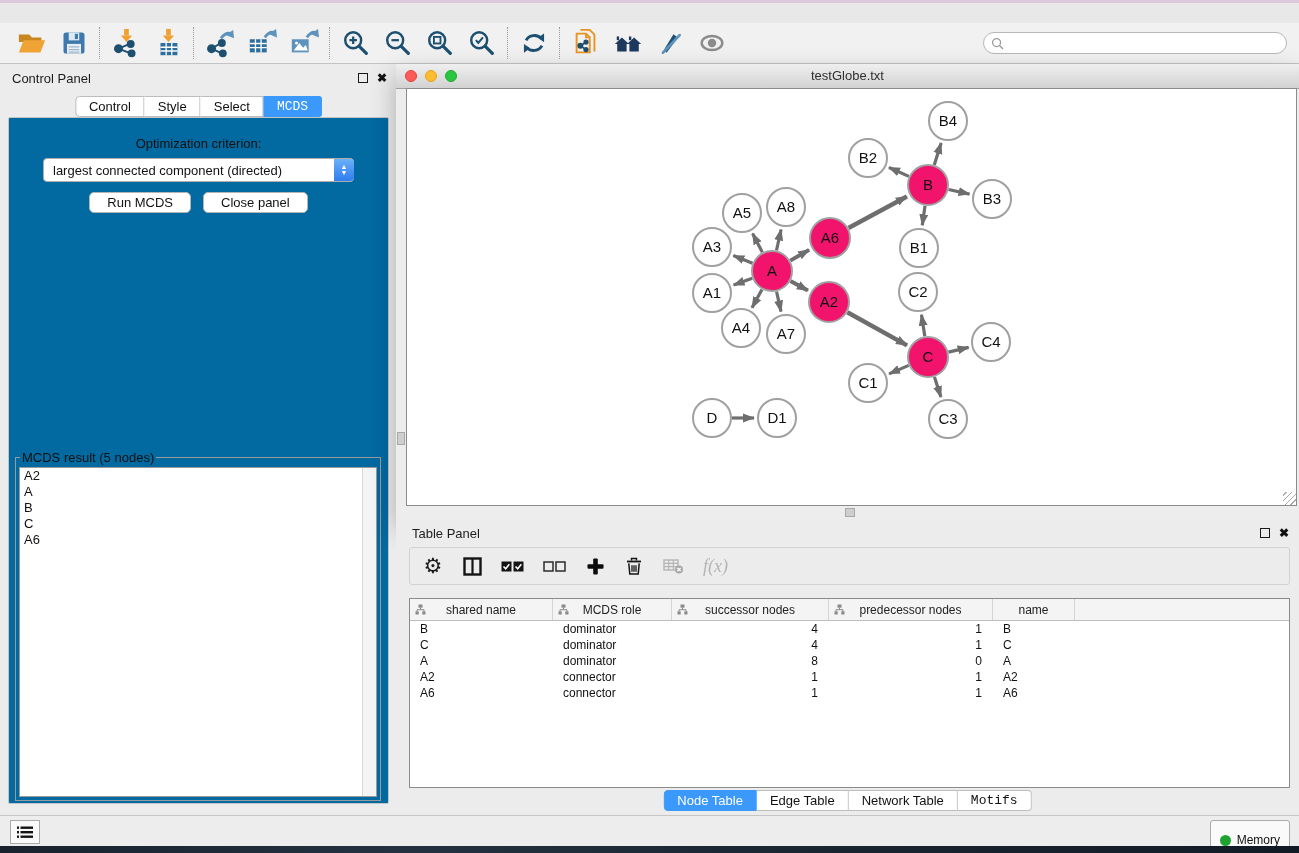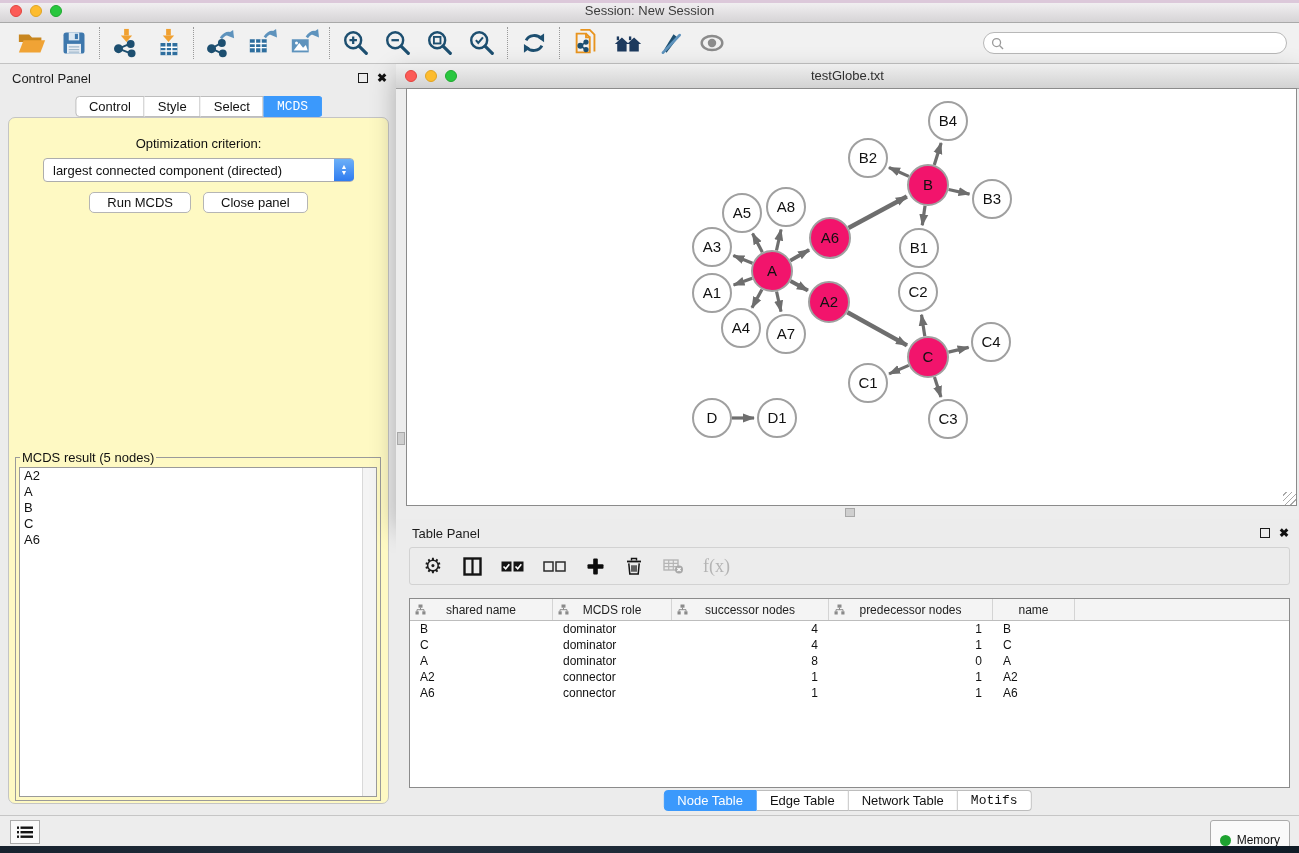--- a/index.html
+++ b/index.html
@@ -31,22 +31,22 @@
   .panel-ctrls{position:absolute;right:10px;top:8px;display:flex;gap:9px;align-items:center;}
   .float-icon{width:8px;height:8px;border:1.5px solid #1a1a1a;display:inline-block;}
   .close-icon{font-size:12px;font-weight:bold;color:#111;line-height:12px;}
   .seg-tabs{display:flex;}
   .seg-tab{height:19px;line-height:19px;padding:0 13px;background:#fff;border:1px solid #bdbdbd;
            border-left:none;font-size:13px;color:#111;cursor:default;white-space:nowrap;}
   .seg-tab:first-child{border-left:1px solid #bdbdbd;border-radius:4px 0 0 4px;}
   .seg-tab:last-child{border-radius:0 4px 4px 0;font-family:Liberation Mono, monospace;}
   .seg-tab.active{background:#3b99fc;border-color:#3b99fc;color:#fff;}
   .cp-tabs{position:absolute;top:32px;left:50%;transform:translateX(-50%);}
-  .cp-body{position:absolute;top:53px;left:8px;right:8px;bottom:11px;background:#fef9c3;
-           border:1px solid #c4c4c4;border-radius:7px;}
+  .cp-body{position:absolute;top:53px;left:8px;right:8px;bottom:11px;background:#0369a1;
+           border:1px solid #c4c4c4;border-radius:2px;}
   .opt-label{position:absolute;top:18px;width:100%;text-align:center;font-size:13px;color:#111;}
   .criterion{position:absolute;top:40px;left:34px;right:34px;height:22px;background:#fff;
              border:1px solid #adadad;border-radius:4px;display:flex;align-items:center;}
   .criterion .val{flex:1;font-size:13px;padding-left:9px;color:#111;white-space:nowrap;overflow:hidden;}
   .criterion .stepper{width:20px;height:22px;margin-right:-1px;border-radius:0 4px 4px 0;
              background:linear-gradient(#6cb0f8,#2f7cf0);display:flex;flex-direction:column;
              align-items:center;justify-content:center;color:#fff;font-size:7px;line-height:6px;}
   .cp-buttons{position:absolute;top:74px;width:100%;display:flex;justify-content:center;gap:12px;}
   .push-btn{height:21px;line-height:19px;padding:0 17px;background:#fff;border:1px solid #b5b5b5;
             border-radius:5px;font-size:13px;color:#111;}
@@ -72,21 +72,21 @@
   .net-hscroll{position:absolute;left:0;right:0;bottom:0;height:13px;}
   .net-hthumb{position:absolute;left:449px;top:2px;width:10px;height:9px;background:#cfcfcf;border:1px solid #a8a8a8;box-sizing:border-box;}
   .resize-grip{position:absolute;right:3px;bottom:14px;width:13px;height:13px;
       background:repeating-linear-gradient(135deg,transparent 0 2px,#aaa 2px 3px,transparent 3px 4px);}
   
   .table-panel{position:absolute;left:396px;top:519px;width:903px;height:296px;background:#ececec;}
   .tp-toolbar{position:absolute;top:28px;left:13px;right:9px;height:38px;border:1px solid #d2d2d2;
               border-radius:3px;display:flex;align-items:center;gap:19px;padding:0 13px;box-sizing:border-box;}
   .tp-btn{display:flex;align-items:center;justify-content:center;min-width:20px;height:26px;}
   .gear-char{font-family:"DejaVu Sans",sans-serif;font-size:21px;color:#1c1c1c;line-height:24px;}
-  .fx-label{font-family:"Liberation Serif",serif;font-size:18px;color:#b4b4b4;}
+  .fx-label{font-family:"Liberation Serif",serif;font-style:italic;font-size:18px;color:#b4b4b4;}
   .tp-table{position:absolute;top:79px;left:13px;right:9px;bottom:27px;background:#fff;
             border:1.5px solid #8b8b8b;box-sizing:border-box;overflow:hidden;}
   .t-header{display:flex;height:21px;background:#f4f4f4;border-bottom:1px solid #bdbdbd;}
   .t-hcell{position:relative;display:flex;align-items:center;justify-content:center;
            font-size:12px;color:#222;border-right:1px solid #d4d4d4;box-sizing:border-box;}
   .t-hcell .hicon{position:absolute;left:5px;top:5px;}
   .t-row{display:flex;height:16px;align-items:center;}
   .t-cell{font-size:12px;color:#111;box-sizing:border-box;padding:0 11px 0 10px;white-space:nowrap;}
   .t-cell.num{text-align:right;}
   .tp-tabs{position:absolute;bottom:4px;left:50%;transform:translateX(-50%);align-items:flex-end;}
@@ -102,28 +102,20 @@
   .desktop-strip{position:absolute;left:0;bottom:0;right:0;height:7px;
             background:linear-gradient(90deg,#17222e,#243140 30%,#1a2632 60%,#101b26);}
   svg{display:block;}
 </style>
 </head>
 <body>
 
 <div class="app">
   <div class="top-accent"></div>
 
-  <div class="titlebar">
-    <div class="traffic">
-      <span class="light red"></span>
-      <span class="light yellow"></span>
-      <span class="light green"></span>
-    </div>
-    <div class="title-text">Session: New Session</div>
-  </div>
 
   <div class="toolbar">
     <div class="tb-group">
       <span class="tb-btn">
         <svg width="30" height="30" viewBox="0 0 32 32">
           <path d="M2 7 h11 l3 3 h10 v5 H2 z" fill="#c8861f"></path>
           <path d="M7 13 h23 l-5 13 H2 z" fill="#f0a335"></path>
         </svg>
       </span>
       <span class="tb-btn">

